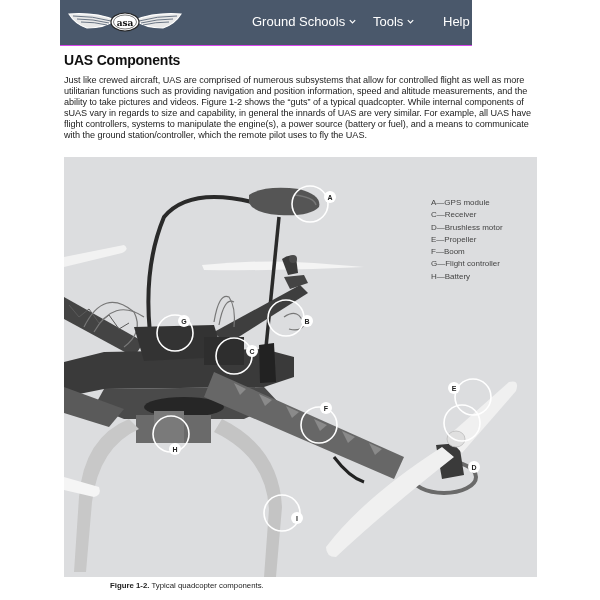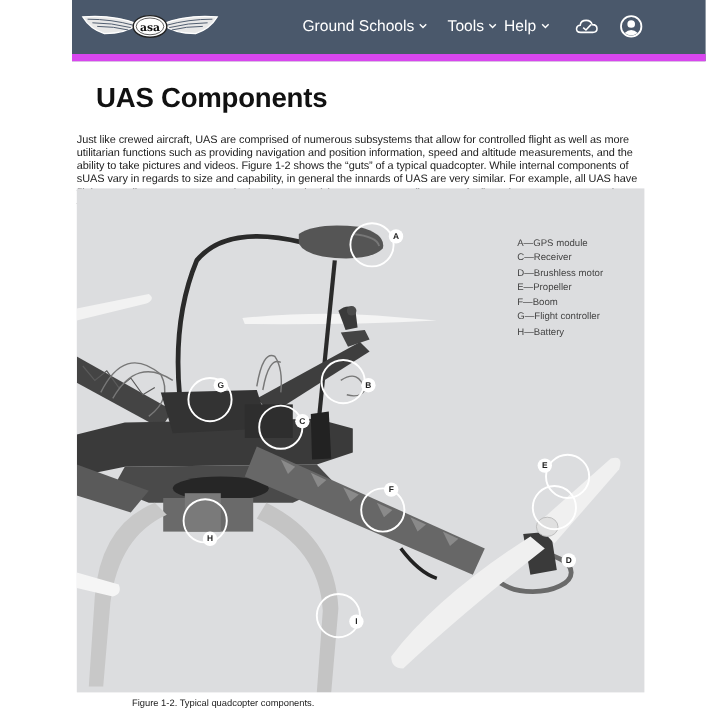--- a/index.html
+++ b/index.html
@@ -1,33 +1,33 @@
 <!DOCTYPE html>
 <html><head>
 <meta charset="utf-8">
 <style>
   html, body { margin: 0; padding: 0; }
   body {
     width: 600px; height: 600px; background: #ffffff; position: relative; overflow: hidden;
     font-family: "Liberation Sans", "DejaVu Sans", sans-serif; color: #1a1a1a;
   }
   .navbar {
-    position: absolute; left: 60px; top: 0; width: 528px; height: 45px;
-    background: #4a586b; border-bottom: 6px solid #d946ef;
+    position: absolute; left: 60px; top: 0; width: 412px; height: 45px;
+    background: #4a586b; border-bottom: 1px solid #d946ef;
   }
   .logo { position: absolute; left: 5px; top: 8px; width: 120px; height: 28px; }
   .nav-item {
     position: absolute; top: 14px; color: #ffffff; font-size: 13px; cursor: pointer;
     display: flex; align-items: center; gap: 3px; white-space: nowrap;
   }
   .nav-item .chev { width: 9px; height: 9px; }
   .nav-icon { position: absolute; cursor: pointer; }
   .content { position: absolute; left: 64px; top: 52px; width: 476px; }
   h1 {
-    margin: 16px; font-size: 23px; font-weight: bold; color: #111;
+    margin: 0; font-size: 14px; font-weight: bold; color: #111;
     letter-spacing: -0.2px;
   }
   .body-text {
     margin: 7px 0 0 0; font-size: 9.1px; line-height: 11.1px; color: #222;
     letter-spacing: -0.05px;
   }
   .figure {
     position: absolute; left: 64px; top: 157px; width: 473px; height: 420px;
     background: #dcdddf; overflow: hidden;
   }
@@ -39,21 +39,21 @@
   }
   .legend div { white-space: nowrap; }
   .callout-label {
     position: absolute; width: 12px; height: 12px; border-radius: 50%;
     background: #ffffff; color: #222; font-size: 7px; font-weight: bold;
     display: flex; align-items: center; justify-content: center;
   }
   .caption {
     position: absolute; left: 64px; top: 581px; font-size: 7.8px; color: #222;
   }
-  .caption b { font-weight: normal; padding-left: 46px; }
+  .caption b { font-weight: bold; padding-left: 46px; }
 </style>
 </head>
 <body>
 
 <div class="navbar">
   <svg class="logo" viewBox="0 0 120 28">
 
     <g fill="none" stroke="#ffffff" stroke-width="1.1">
       <path d="M4 6 Q30 4 50 12 Q40 20 22 20 Q10 16 4 6 Z" fill="#e8e8e8"></path>
       <path d="M8 8 Q28 8 46 13" stroke="#4a586b" stroke-width="0.8"></path>
@@ -74,21 +74,21 @@
     <svg class="chev" viewBox="0 0 10 10">
         <path d="M2 3.5 L5 6.5 L8 3.5" fill="none" stroke="#fff" stroke-width="1.3"></path>
       </svg>
   </div>
   <div class="nav-item" style="left:313px;">
     <span>Tools</span>
     <svg class="chev" viewBox="0 0 10 10">
         <path d="M2 3.5 L5 6.5 L8 3.5" fill="none" stroke="#fff" stroke-width="1.3"></path>
       </svg>
   </div>
-  <div class="nav-item" style="left:360px;">
+  <div class="nav-item" style="left:383px;">
     <span>Help</span>
     <svg class="chev" viewBox="0 0 10 10">
         <path d="M2 3.5 L5 6.5 L8 3.5" fill="none" stroke="#fff" stroke-width="1.3"></path>
       </svg>
   </div>
 
   <svg class="nav-icon" style="left:419px; top:14px; width:20px; height:16px;" viewBox="0 0 20 16">
     <path d="M5 13 Q1 13 1.5 9.5 Q2 7 4.5 7 Q5 3 9.5 3 Q13.5 3 14.5 6.5 Q18.5 6.5 18.5 10 Q18.5 13 15 13 Z" fill="none" stroke="#fff" stroke-width="1.3"></path>
     <path d="M7 9 L9.3 11 L13.5 6.5" fill="none" stroke="#fff" stroke-width="1.3"></path>
   </svg>

